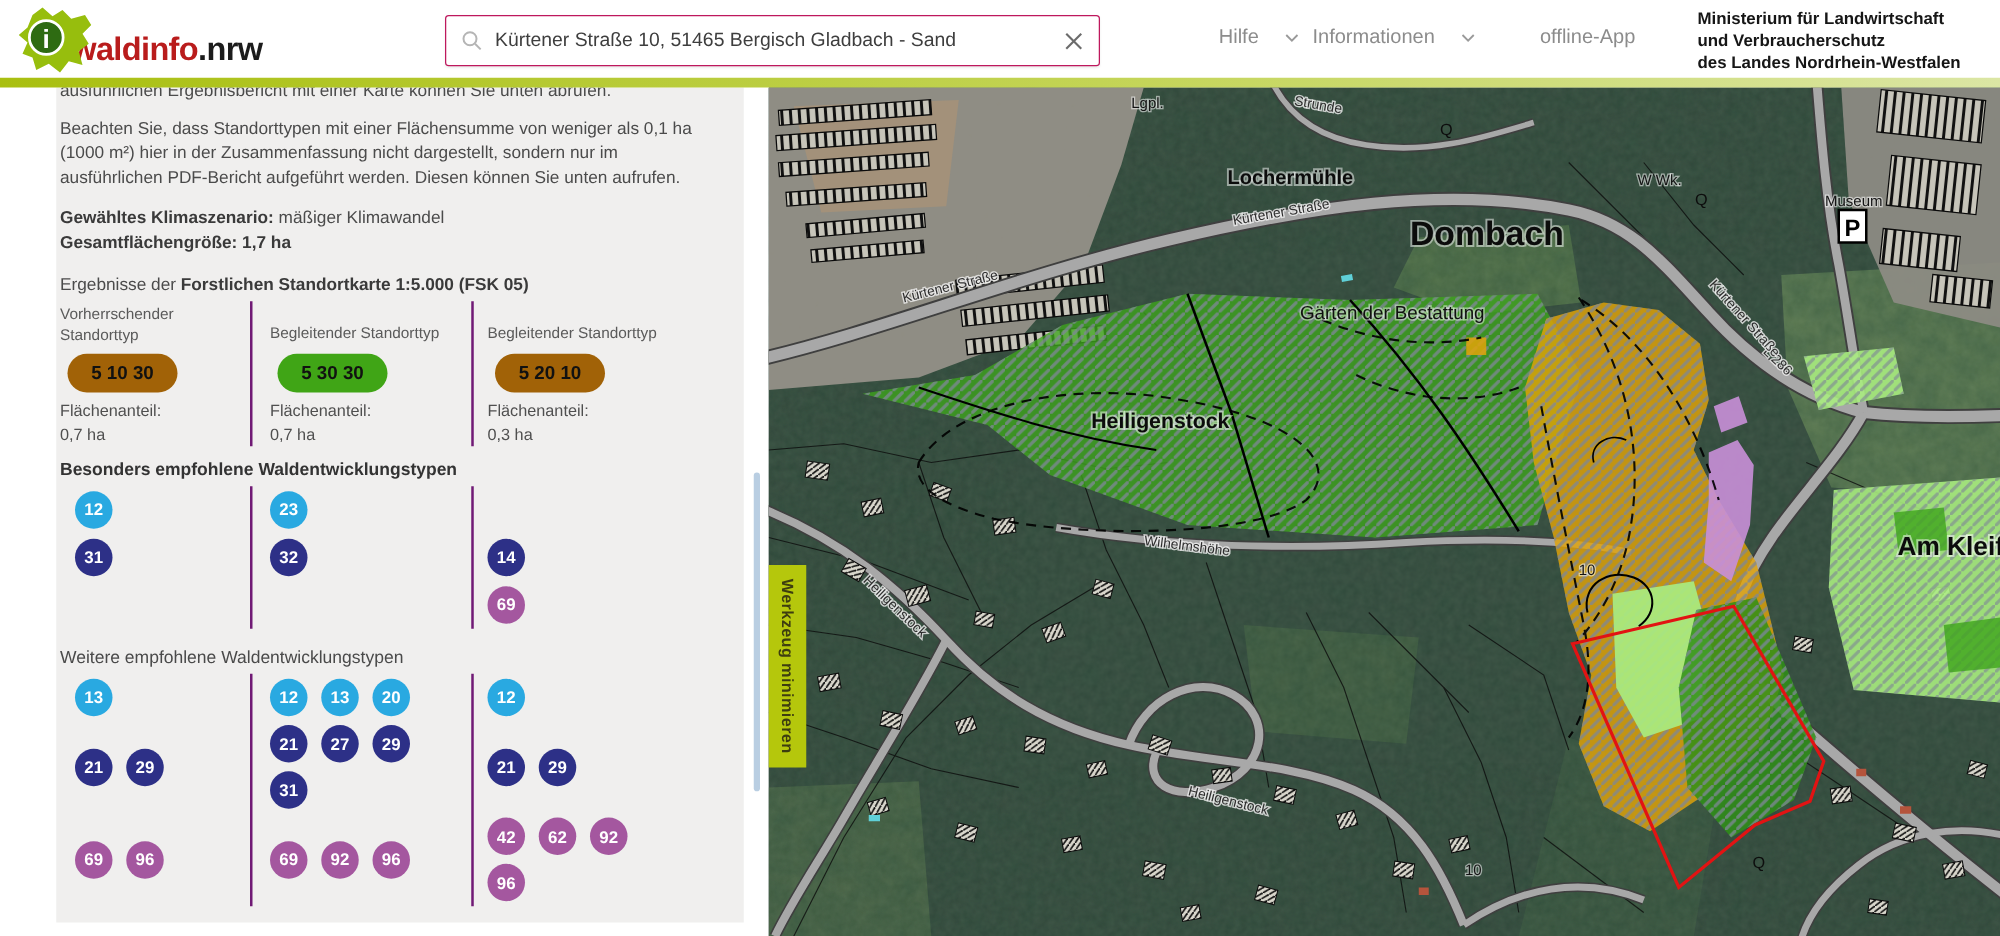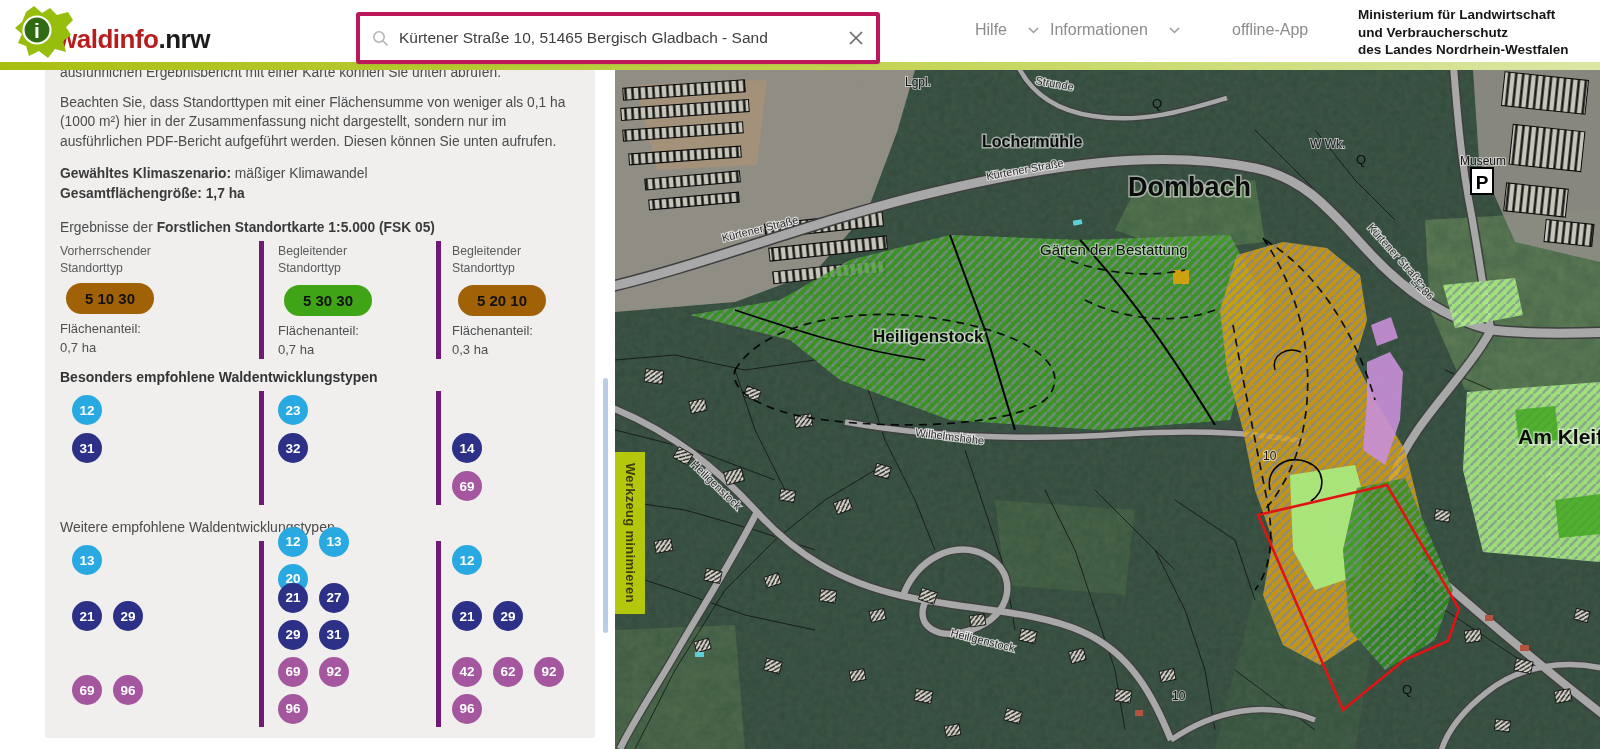--- a/index.html
+++ b/index.html
@@ -5,42 +5,42 @@
   * { margin:0; padding:0; box-sizing:border-box; }
   html,body { width:1600px; height:749px; overflow:hidden; background:#fff;
     font-family:"Liberation Sans", sans-serif; }
 
   
   .header { position:absolute; left:0; top:0; width:1600px; height:62px; background:#fff; z-index:30; }
   .logo { position:absolute; left:10px; top:2px; width:330px; height:60px; z-index:31; }
   .brand { position:absolute; left:57px; top:24px; font-size:26px; font-weight:bold; letter-spacing:-0.5px; }
   .brand .b-green { color:#b91c1c; }
   .brand .b-black { color:#1c1c1c; }
-  .searchbox { position:absolute; left:356px; top:12px; width:524px; height:52px; background:#fff;
-    border:4px solid #be185d; border-radius:3px; box-shadow:0 1px 2px rgba(0,0,0,0.08);
+  .searchbox { position:absolute; left:356px; top:12px; width:524px; height:41px; background:#fff;
+    border:1px solid #be185d; border-radius:3px; box-shadow:0 1px 2px rgba(0,0,0,0.08);
     display:flex; align-items:center; padding:0 12px; z-index:31; }
   .searchbox input { flex:1; border:none; outline:none; font-size:15.5px; color:#3e3e3e;
     font-family:"Liberation Sans", sans-serif; margin-left:10px; background:transparent; }
   .nav-item { position:absolute; top:21px; font-size:16px; color:#8c8c8c; cursor:pointer;
     display:flex; align-items:center; gap:21px; z-index:31; }
   .ministry { position:absolute; left:1358px; top:6px; font-size:13.5px; font-weight:bold;
     color:#161616; line-height:1.3; z-index:31; }
   .accentbar { position:absolute; left:0; top:62px; width:1600px; height:8px; z-index:29;
     background:linear-gradient(to right,#a9bf10,#c3d455 55%,#dbe6a4); }
 
   
   .panel { position:absolute; left:45px; top:70px; width:550px; height:668px; background:#f0efee;
-    overflow:hidden; padding:0 15px; color:#4b4b4b; font-size:13.8px; line-height:1.42; }
+    overflow:hidden; padding:0 3px; color:#4b4b4b; font-size:13.8px; line-height:1.42; }
   .clip-line { margin-top:-7px; white-space:nowrap; }
   .notice { margin-top:10px; width:520px; }
   .kv { margin-top:13px; }
   .kv b, .bold { color:#3a3a3a; font-weight:bold; }
   .erg { margin-top:15px; color:#4b4b4b; }
   .cols { display:grid; grid-template-columns:152px 177px 1fr; margin-top:3px; }
-  .cols .col2, .cols .col3 { border-left:5px solid #701a75;margin-left:47px; }
+  .cols .col2, .cols .col3 { border-left:2px solid #701a75; }
   .cols .col2 { padding-left:14px; }
   .cols .col3 { padding-left:11px; }
   .role { font-size:12.3px; color:#5a5a5a; line-height:1.4; margin-top:2px; min-height:36px; }
   .col2 .role, .col3 .role { min-height:36px; display:flex; align-items:flex-end; padding-bottom:4px; }
   .pill { display:inline-flex; align-items:center; justify-content:center; height:31px; min-width:88px;
     padding:0 14px; border-radius:16px; font-size:15px; font-weight:bold; color:#111; margin:4px 0 6px 6px; }
   .pill.p0 { background:#a16207; }
   .pill.p1 { background:#40a516; }
   .pill.p2 { background:#a16207; }
   .anteil { font-size:13px; color:#4f4f4f; }

